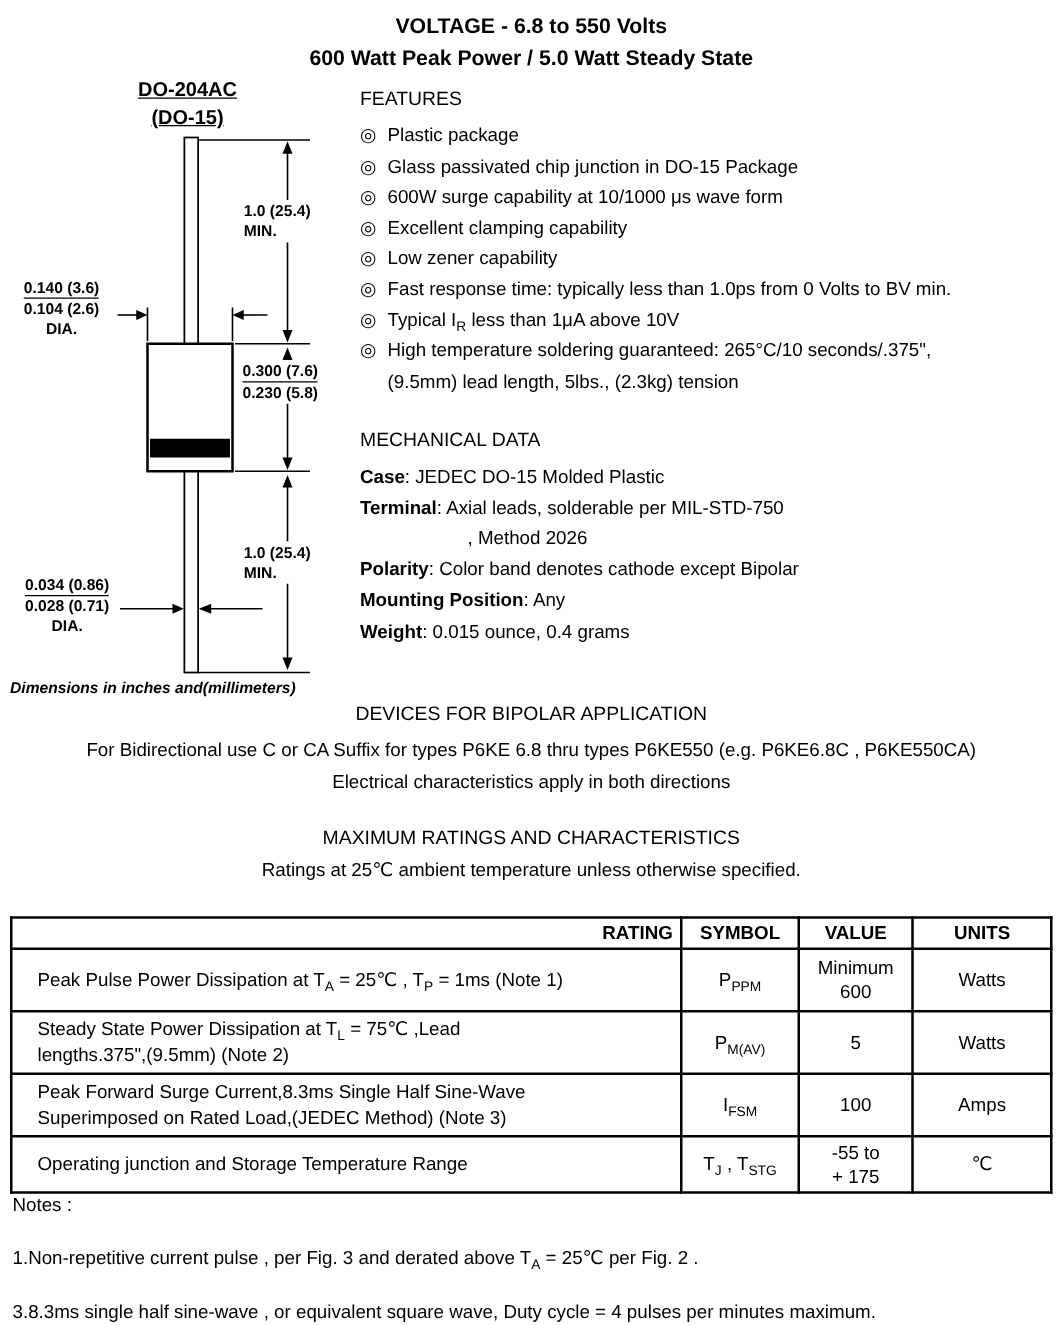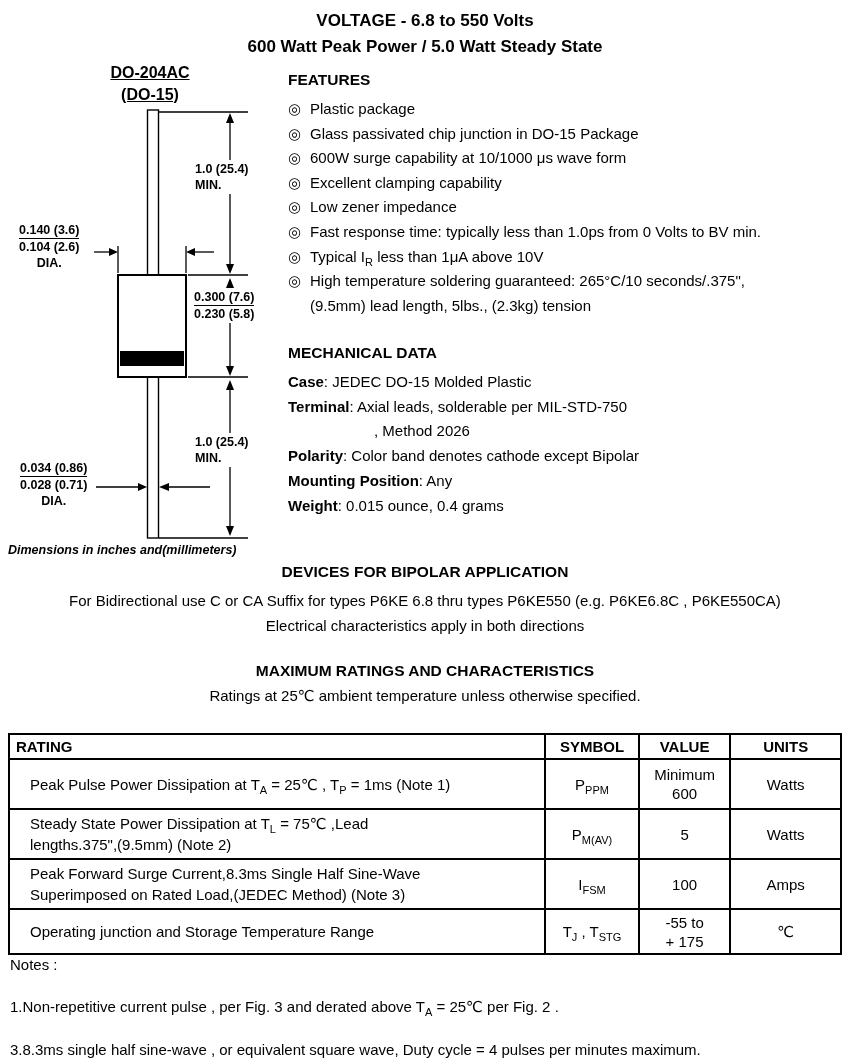--- a/index.html
+++ b/index.html
@@ -21,42 +21,42 @@
   .dim .frac-top { border-bottom:1.5px solid #000; }
   .dim-top      { left:184px; top:100px; }
   .dim-body     { left:183px; top:228px; }
   .dim-bottom   { left:184px; top:373px; }
   .dim-body-dia { left:8px;  top:161px; text-align:center; }
   .dim-lead-dia { left:9px;  top:399px; text-align:center; }
   .caption { position:absolute; left:0; top:483px; width:275px;
              font-size:12.5px; font-weight:bold; font-style:italic; }
 
   
-  .sec-heading { font-weight:bold; font-size:15.5px; margin-bottom:8px; }
+  .sec-heading { font-weight:normal; font-size:15.5px; margin-bottom:8px; }
   .features { position:absolute; left:288px; top:71px; width:560px; }
   .feature-item { position:relative; padding-left:22px; line-height:24.6px; }
   .feature-item .bullet { position:absolute; left:0; top:0; }
   .mech { position:absolute; left:288px; top:344px; width:560px; }
   .mech-line { line-height:24.7px; }
   .mech-line.indent { padding-left:86px; }
 
   
   .bipolar { position:absolute; left:0; top:563px; width:850px; text-align:center; }
   .bipolar .sec-heading { margin-bottom:7px; }
   .bipolar .line { line-height:25px; }
   .ratings-head { position:absolute; left:0; top:662px; width:850px; text-align:center; }
   .ratings-head .sec-heading { margin-bottom:7px; }
 
   
   .ratings-table { position:absolute; left:8px; top:733px; width:834px;
                    border-collapse:collapse; table-layout:fixed; }
   .ratings-table th, .ratings-table td { border:2px solid #000; font-size:15px;
                    padding:2px 6px; vertical-align:middle; }
   .ratings-table th { font-weight:bold; height:25px; }
-  th.col-rating { text-align:left; width:504px; }
+  th.col-rating { text-align:right; width:504px; }
   th.col-symbol { width:88px; }
   th.col-value  { width:86px; }
   th.col-units  { width:104px; }
   td.cell-rating { text-align:left; line-height:21px; padding-left:20px; }
   td.cell-symbol, td.cell-value, td.cell-units { text-align:center; line-height:19px; }
   tr.row-h50 { height:50px; }
   tr.row-h45 { height:45px; }
   sub { font-size:11px; line-height:0; }
   b { font-weight:bold; }
 
@@ -158,21 +158,21 @@
   <div class="feature-item">
     <span class="bullet">◎</span>
     <span><span>600W surge capability at 10/1000 μs wave form</span></span>
   </div>
   <div class="feature-item">
     <span class="bullet">◎</span>
     <span><span>Excellent clamping capability</span></span>
   </div>
   <div class="feature-item">
     <span class="bullet">◎</span>
-    <span><span>Low zener impedance</span></span>
+    <span><span>Low zener capability</span></span>
   </div>
   <div class="feature-item">
     <span class="bullet">◎</span>
     <span><span>Fast response time: typically less than 1.0ps from 0 Volts to BV min.</span></span>
   </div>
   <div class="feature-item">
     <span class="bullet">◎</span>
     <span><span>Typical I</span><sub>R</sub><span> less than 1μA above 10V</span></span>
   </div>
   <div class="feature-item">

